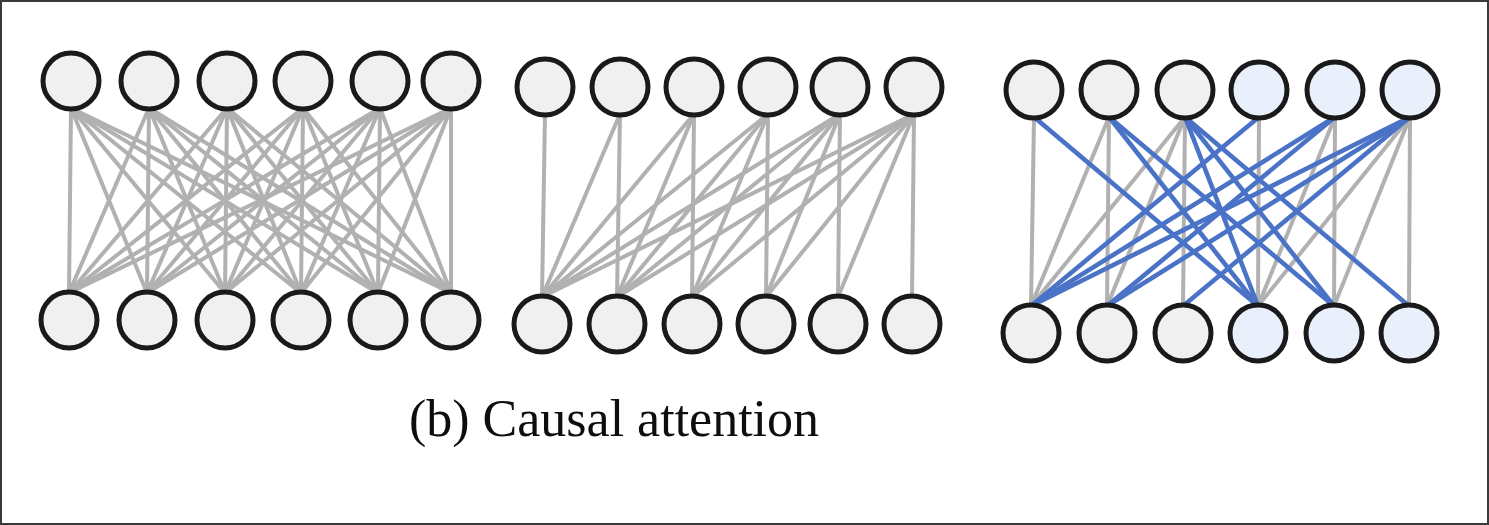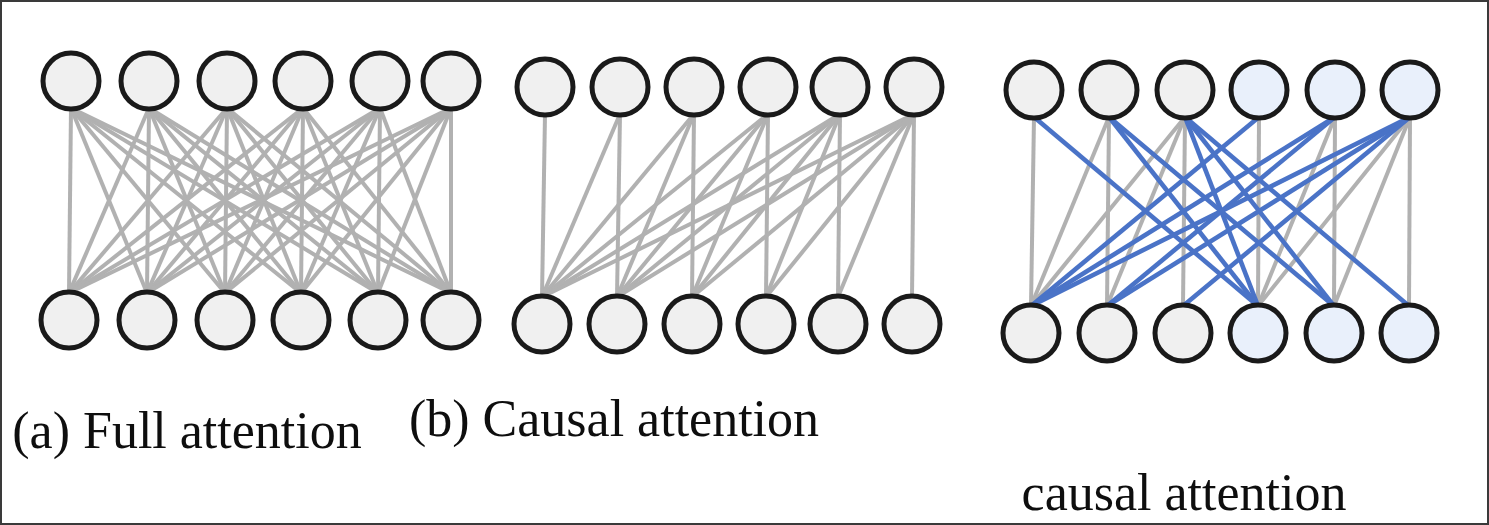--- a/index.html
+++ b/index.html
@@ -152,17 +152,15 @@
         <circle cx="1408" cy="88" r="28" fill="#e9f0fb" stroke="#1a1a1a" stroke-width="5"></circle>
         <circle cx="1029" cy="331" r="28" fill="#f0f0f0" stroke="#1a1a1a" stroke-width="5"></circle>
         <circle cx="1105" cy="331" r="28" fill="#f0f0f0" stroke="#1a1a1a" stroke-width="5"></circle>
         <circle cx="1181" cy="331" r="28" fill="#f0f0f0" stroke="#1a1a1a" stroke-width="5"></circle>
         <circle cx="1256" cy="331" r="28" fill="#e9f0fb" stroke="#1a1a1a" stroke-width="5"></circle>
         <circle cx="1332" cy="331" r="28" fill="#e9f0fb" stroke="#1a1a1a" stroke-width="5"></circle>
         <circle cx="1407" cy="331" r="28" fill="#e9f0fb" stroke="#1a1a1a" stroke-width="5"></circle>
       </g>
     </svg>
   <div class="captions">
-      <div class="caption" style="left: 185px; top: 400px;">(a) Full attention</div>
       <div class="caption" style="left: 612px; top: 388px;">(b) Causal attention</div>
-      <div class="caption" style="left: 1182px; top: 462px;">causal attention</div>
     </div>
 </div>
 
 </body></html>

